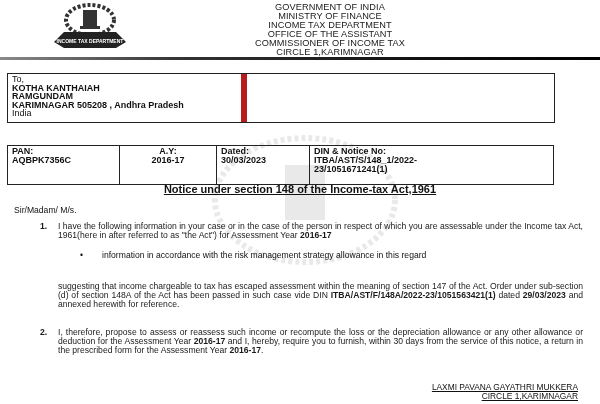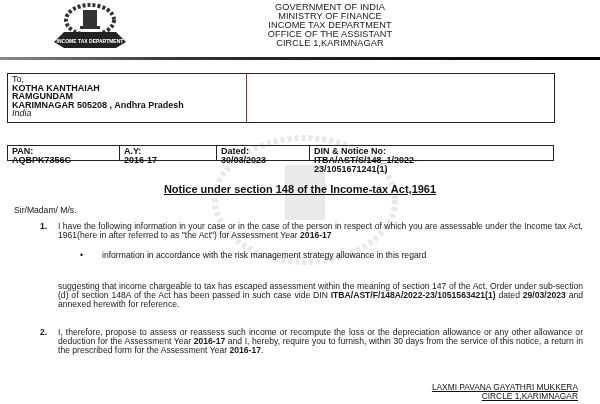--- a/index.html
+++ b/index.html
@@ -8,30 +8,30 @@
 
     .header { position: absolute; top: 0; left: 0; width: 600px; height: 58px; }
     .logo { position: absolute; left: 50px; top: 2px; width: 80px; height: 48px; }
     .header-text { position: absolute; left: 210px; top: 3px; width: 240px; text-align: center;
       font-weight: normal; font-size: 9.2px; line-height: 8.9px; letter-spacing: 0.1px; color: #1a1a1a; }
     .rule { position: absolute; left: 0; top: 57px; width: 600px; height: 3px;
       background: linear-gradient(to right, #8a8a8a 0%, #333 30%, #111 70%, #000 100%); }
 
     .box { position: absolute; border: 1px solid #222; }
     .addr-box { left: 7px; top: 73px; width: 548px; height: 50px; display: flex; }
-    .addr-left { width: 239px; border-right: 1px solid #b91c1c; padding: 1px 4px; font-size: 9px; line-height: 8.6px; font-weight: bold; }
+    .addr-left { width: 239px; border-right: 6px solid #b91c1c; padding: 1px 4px; font-size: 9px; line-height: 8.6px; font-weight: bold; }
     .addr-left .to { font-weight: normal; }
-    .addr-left .country { font-weight: normal; font-style: italic; }
+    .addr-left .country { font-weight: normal; }
     .addr-right { flex: 1; }
 
-    .meta-box { left: 7px; top: 145px; width: 547px; height: 16px; display: flex; }
+    .meta-box { left: 7px; top: 145px; width: 547px; height: 40px; display: flex; }
     .meta-cell { border-right: 1px solid #222; padding: 1px 4px; font-size: 9px; line-height: 9px; font-weight: bold; }
     .meta-cell:last-child { border-right: none; }
     .c-pan { width: 112px; }
-    .c-ay { width: 97px; }
+    .c-ay { width: 97px; text-align: center; }
     .c-date { width: 93px; }
     .c-din { flex: 1; }
 
     .title { position: absolute; left: 0; top: 183px; width: 600px; text-align: center;
       font-weight: bold; font-size: 11px; text-decoration: underline; }
     .salutation { position: absolute; left: 14px; top: 205px; font-size: 8.6px; }
 
     .para { position: absolute; font-size: 8.6px; line-height: 8.8px; text-align: justify; color: #1a1a1a; }
     .p1-num { left: 40px; top: 222px; font-weight: bold; }
     .p1 { left: 58px; top: 222px; width: 525px; }
@@ -56,20 +56,21 @@
     <rect x="33" y="8" width="14" height="16" fill="#333"></rect>
     <rect x="30" y="24" width="20" height="3" fill="#333"></rect>
     <path d="M4 40 L14 30 L66 30 L76 40 L66 46 L14 46 Z" fill="#222"></path>
     <text x="40" y="41" font-size="5" fill="#fff" text-anchor="middle" font-family="Liberation Sans, sans-serif" font-weight="bold">INCOME TAX DEPARTMENT</text>
   </svg>
   <div class="header-text">
     <div>GOVERNMENT OF INDIA</div>
     <div>MINISTRY OF FINANCE</div>
     <div>INCOME TAX DEPARTMENT</div>
     <div>OFFICE OF THE ASSISTANT</div>
+    <div>COMMISSIONER OF INCOME TAX</div>
     <div>CIRCLE 1,KARIMNAGAR</div>
   </div>
 </div>
 <div class="rule"></div>
 
 <svg class="seal" viewBox="0 0 200 140">
   <ellipse cx="100" cy="70" rx="90" ry="62" fill="none" stroke="#555" stroke-width="6" stroke-dasharray="4 3"></ellipse>
   <rect x="80" y="35" width="40" height="55" fill="#555"></rect>
 </svg>
 

